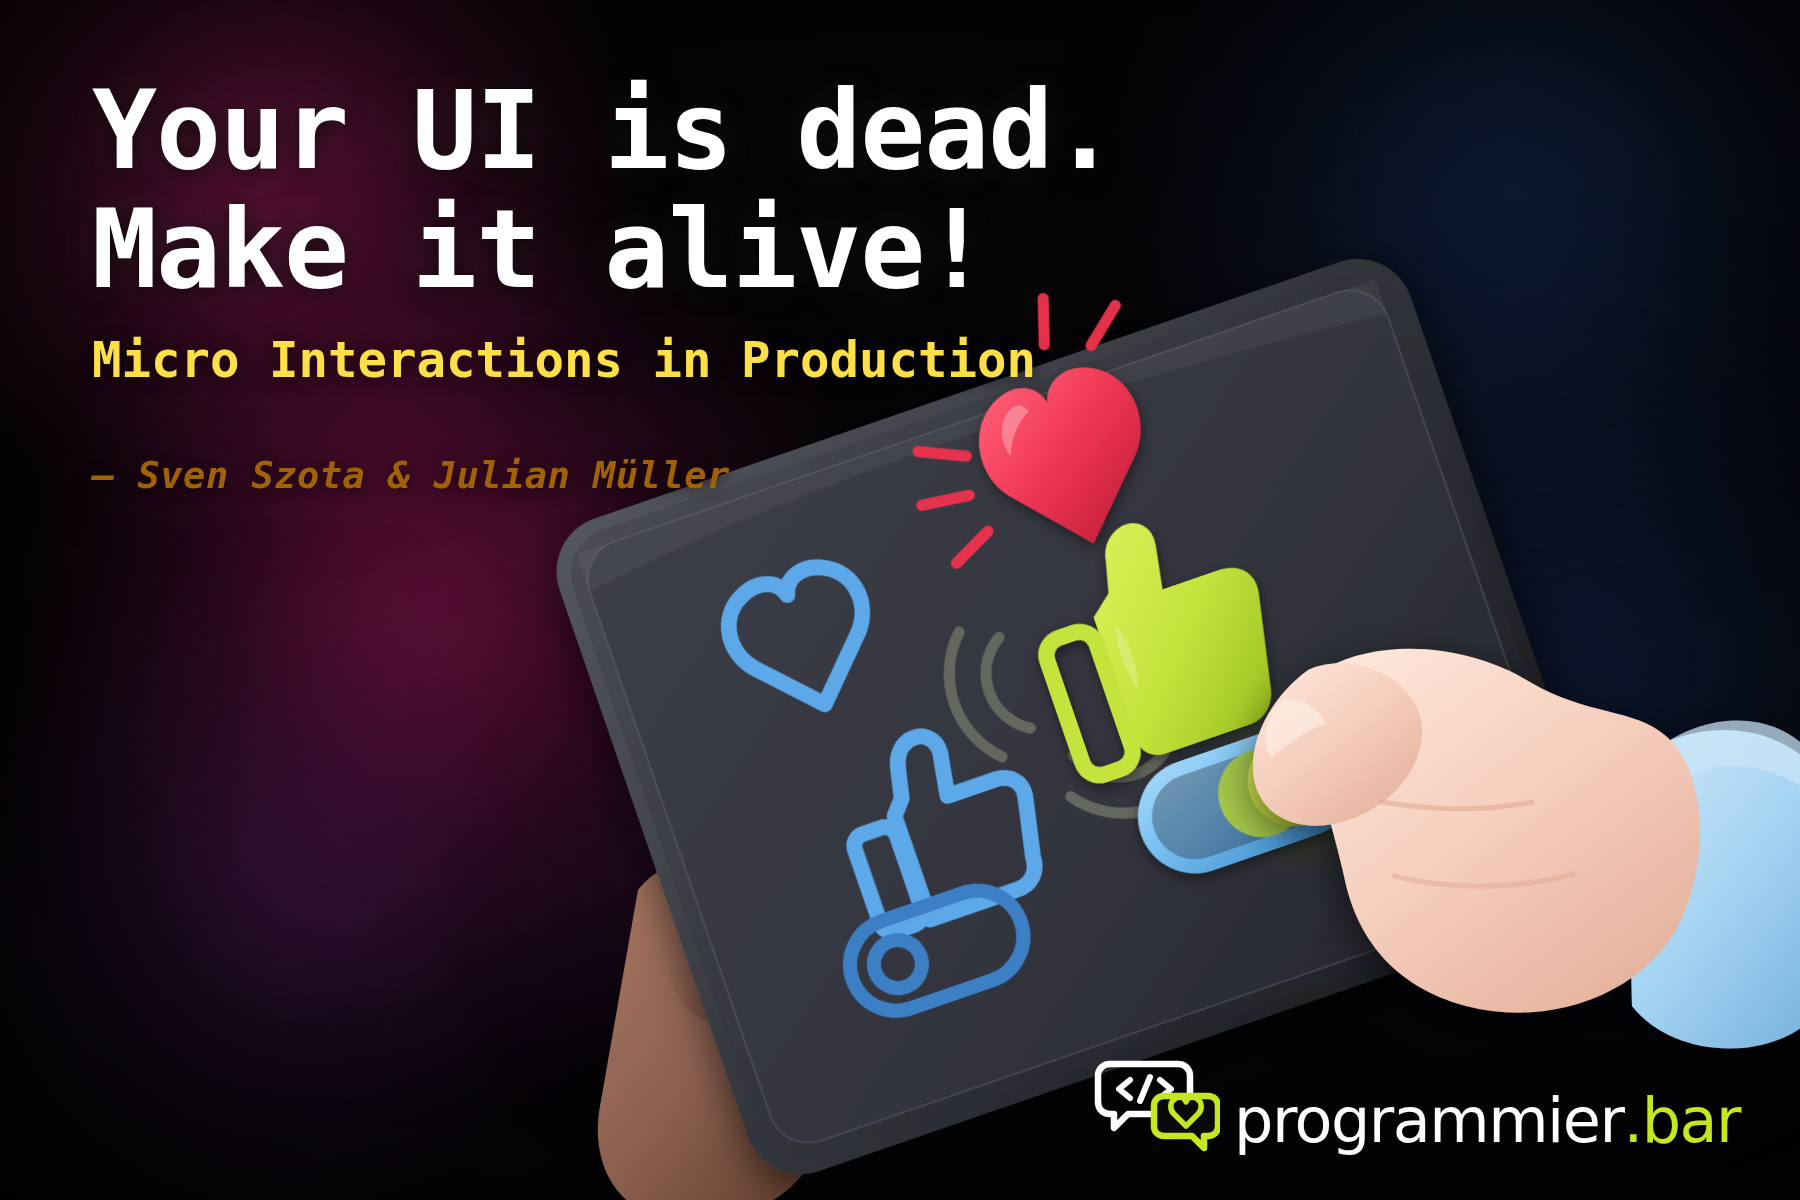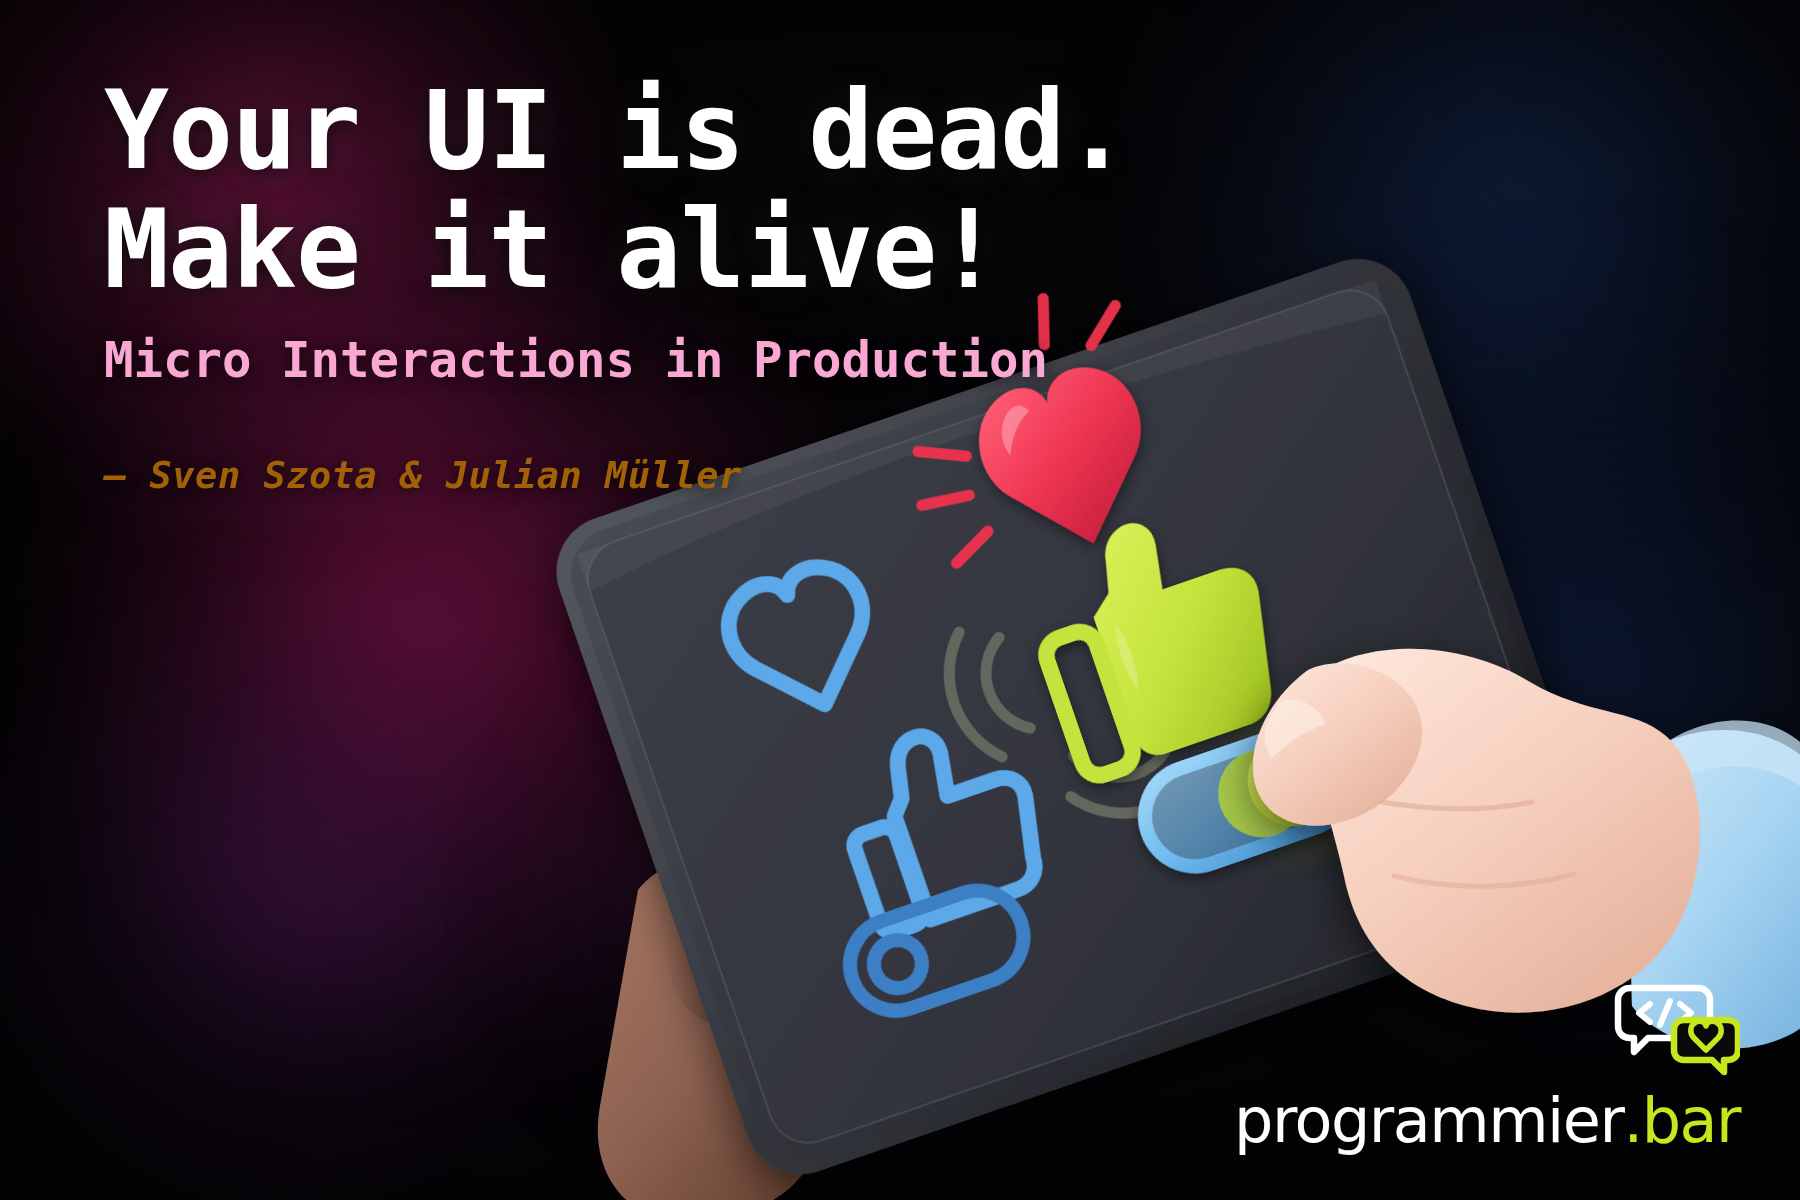--- a/index.html
+++ b/index.html
@@ -52,40 +52,40 @@
   }
   .vignette {
     position:absolute; inset:0;
     background:radial-gradient(ellipse 90% 80% at 50% 48%, rgba(0,0,0,0) 35%, rgba(0,0,0,0.55) 82%, rgba(0,0,0,0.88) 100%);
     pointer-events:none;
   }
 
   
   .text-block {
     position:absolute;
-    left:104px; top:72px;
+    left:92px; top:72px;
     z-index:40;
   }
   .headline {
     font-family:"DejaVu Sans Mono", monospace;
     font-weight:700;
     font-size:108px;
     line-height:1.10;
     letter-spacing:-1px;
     color:#ffffff;
     text-shadow:0 3px 22px rgba(0,0,0,0.75), 0 0 46px rgba(255,255,255,0.10);
     white-space:nowrap;
   }
   .subtitle {
     font-family:"DejaVu Sans Mono", monospace;
     font-weight:700;
     font-size:49px;
     line-height:1.2;
     letter-spacing:0px;
-    color:#f9a8d4;
+    color:#fde047;
     margin-top:22px;
     text-shadow:0 2px 16px rgba(0,0,0,0.7);
     white-space:nowrap;
   }
   .authors {
     font-family:"DejaVu Sans Mono", monospace;
     font-weight:700;
     font-style:italic;
     font-size:37px;
     letter-spacing:0.5px;
@@ -103,21 +103,21 @@
     z-index:20;
   }
   .illustration svg { display:block; width:100%; height:100%; overflow:visible; }
 
   
   .logo-wrap {
     position:absolute;
     right:60px; bottom:48px;
     z-index:60;
     display:flex;
-    flex-direction:column;
+    flex-direction:row;
     align-items:flex-end;
     gap:14px;
   }
   .logo-mark { width:128px; height:96px; }
   .wordmark {
     font-family:"DejaVu Sans", sans-serif;
     font-weight:400;
     font-size:62px;
     letter-spacing:-1.5px;
     line-height:1;

